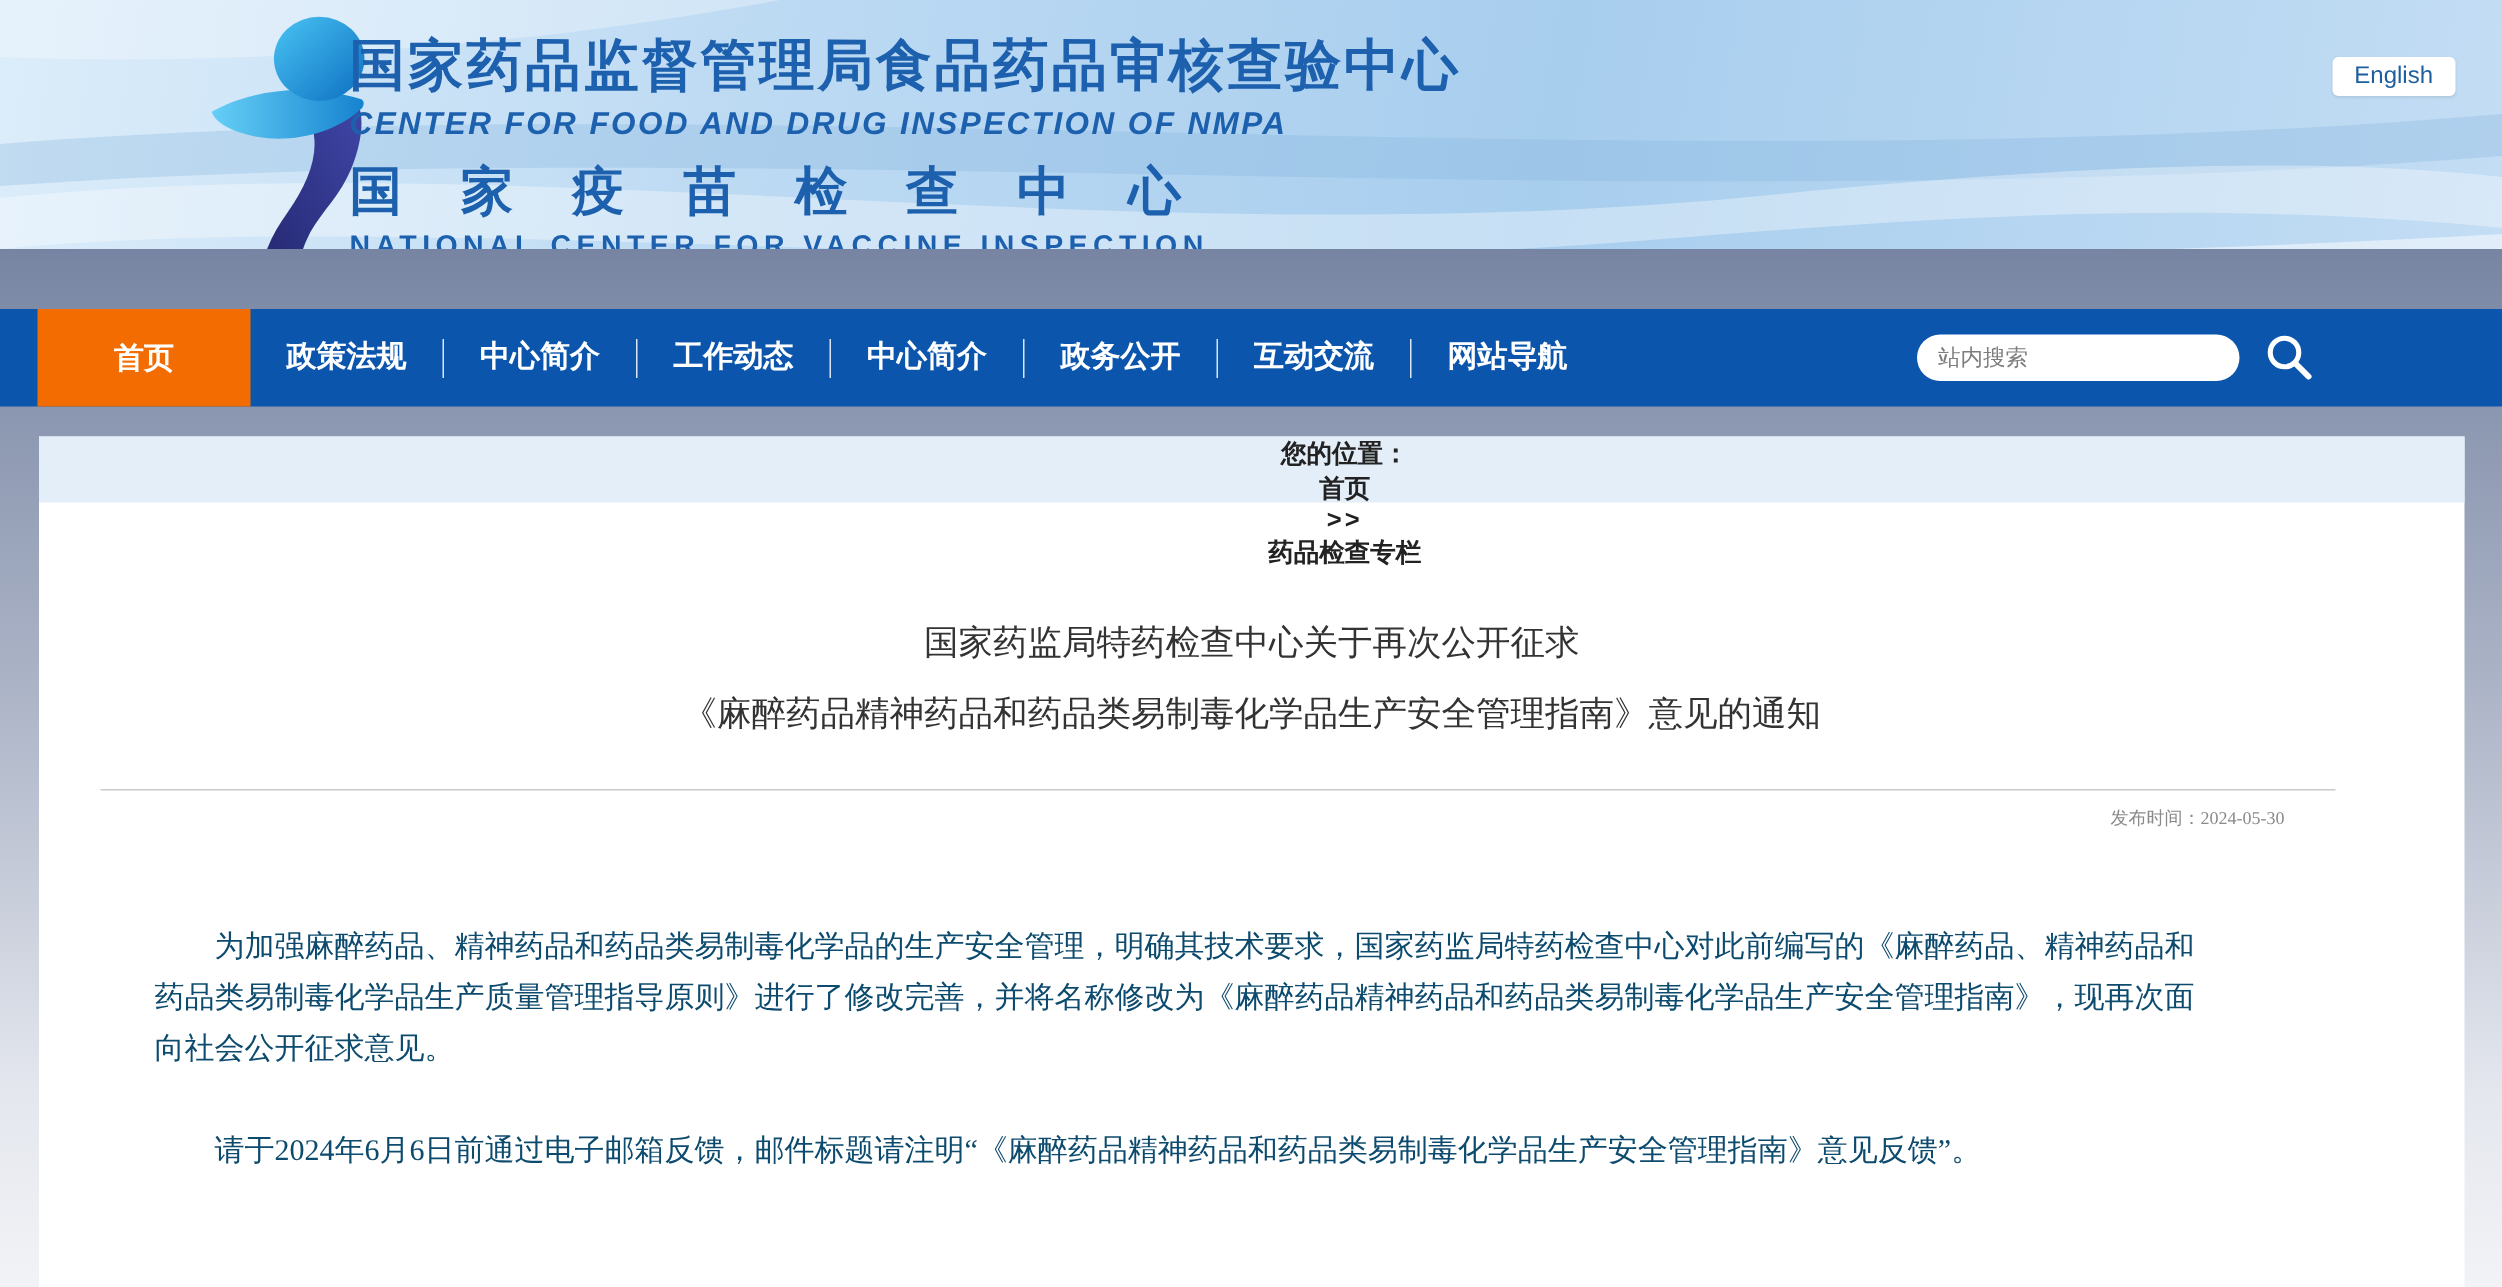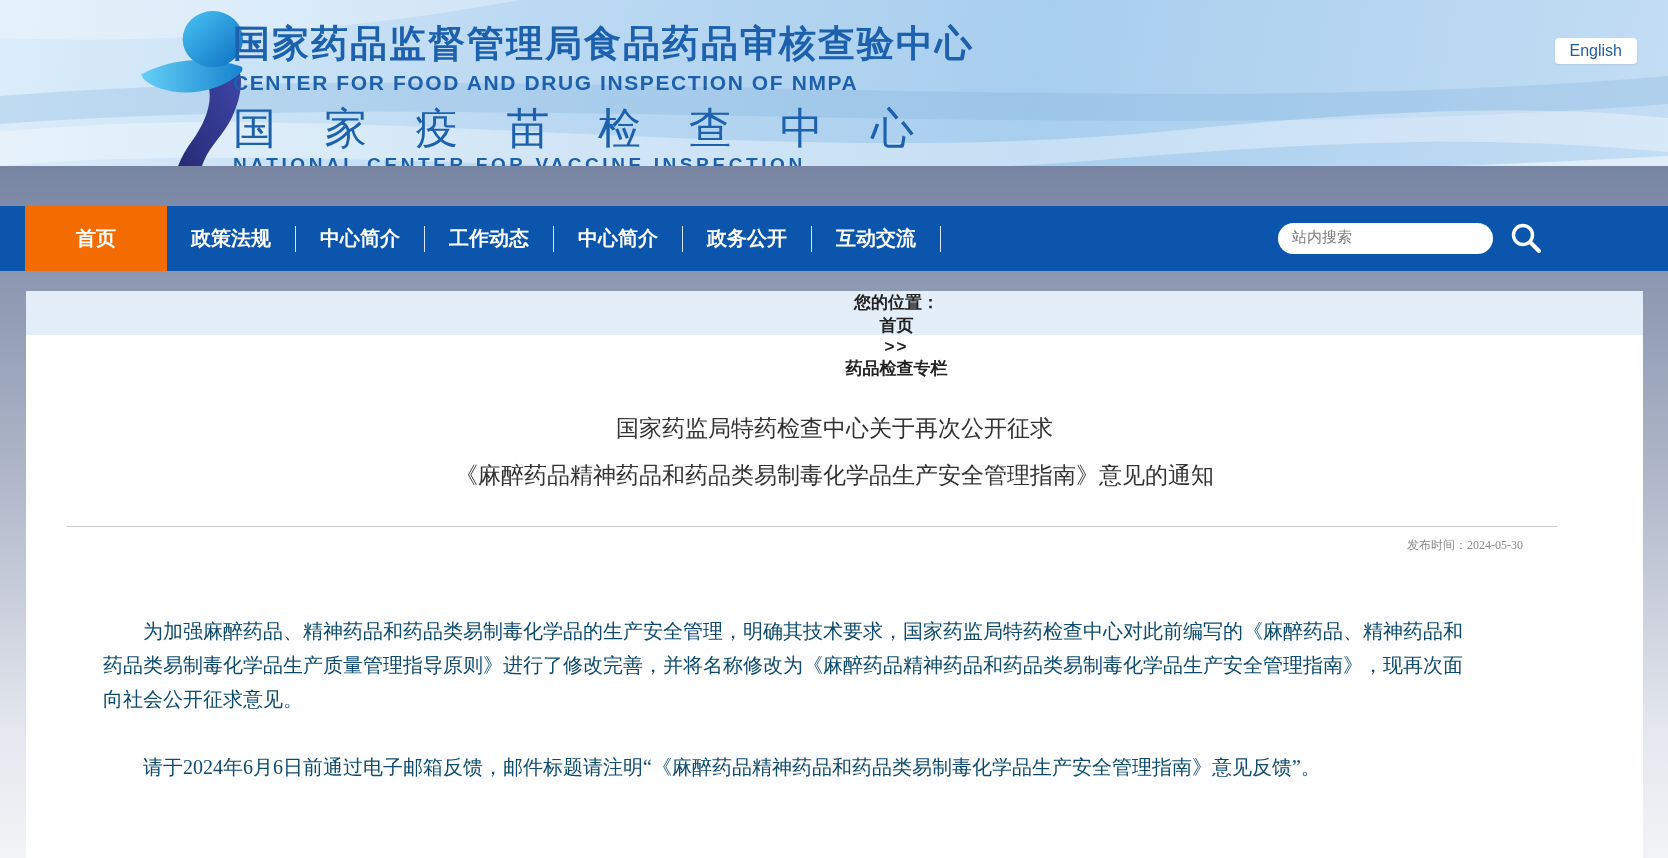--- a/index.html
+++ b/index.html
@@ -13,22 +13,22 @@
   
   .header {
     position:absolute; top:0; left:0; width:1668px; height:166px;
     background:linear-gradient(100deg,#dcedfa 0%,#bddaf3 30%,#a8ceee 62%,#c3ddf4 100%);
     overflow:hidden;
   }
   .header .waves { position:absolute; inset:0; }
   .logo { position:absolute; left:140px; top:8px; width:104px; height:182px; }
   .brand { position:absolute; left:233px; top:22px; color:#1c60ae; }
   .brand-cn1 { font-size:37px; font-weight:bold; letter-spacing:2px; line-height:44px; }
-  .brand-en1 { font-size:21px; font-weight:bold; letter-spacing:1.6px; line-height:30px; margin-top:2px; }
-  .brand-cn2 { font-size:43px; font-weight:normal; letter-spacing:1.12em; line-height:44px; margin-top:8px; white-space:nowrap; }
+  .brand-en1 { font-size:21px; font-weight:bold; letter-spacing:1.6px; line-height:30px; margin-top:2px;font-style:italic; }
+  .brand-cn2 { font-size:35px; font-weight:bold; letter-spacing:1.12em; line-height:44px; margin-top:8px; white-space:nowrap; }
   .brand-en2 { font-size:19px; font-weight:bold; letter-spacing:3.6px; line-height:26px; margin-top:2px; }
   .english-btn {
     position:absolute; right:31px; top:38px; background:#ffffff; color:#1d5e9e;
     font-size:16px; padding:4px 15px; border-radius:4px; border:none; cursor:pointer;
     box-shadow:0 1px 2px rgba(0,0,0,0.08); font-family:inherit;
   }
 
   
   .navbar {
     position:absolute; top:206px; left:0; width:1668px; height:65px;
@@ -40,21 +40,21 @@
     color:#fff; font-size:20px; font-weight:bold; text-decoration:none; cursor:pointer;
   }
   .nav-item {
     padding:0 24px; color:#fff; font-size:20px; font-weight:bold;
     text-decoration:none; cursor:pointer; line-height:65px; white-space:nowrap;
   }
   .nav-sep { width:1px; height:26px; background:rgba(255,255,255,0.85); }
   .nav-search { position:absolute; left:1278px; top:17px; width:215px; height:31px; }
   .nav-search input {
     width:215px; height:31px; border:none; border-radius:16px; padding:0 14px;
-    font-size:15px; color:#333; outline:none; background:#fff; font-family:Liberation Mono, monospace;
+    font-size:15px; color:#333; outline:none; background:#fff; font-family:Liberation Sans, sans-serif;
   }
   .nav-search input::placeholder { color:#7d7d7d; }
   .search-btn {
     position:absolute; left:1508px; top:15px; width:36px; height:36px;
     background:transparent; border:none; cursor:pointer; padding:0;
   }
 
   
   .panel {
     position:absolute; top:291px; left:26px; width:1617px; height:567px;
@@ -134,20 +134,21 @@
     <a class="nav-item">中心简介</a>
     <span class="nav-sep"></span>
     <a class="nav-item">工作动态</a>
     <span class="nav-sep"></span>
     <a class="nav-item">中心简介</a>
     <span class="nav-sep"></span>
     <a class="nav-item">政务公开</a>
     <span class="nav-sep"></span>
     <a class="nav-item">互动交流</a>
     <span class="nav-sep"></span>
+    <a class="nav-item">网站导航</a>
 
     <div class="nav-search">
       <input type="text" placeholder="站内搜索" style="">
     </div>
     <button class="search-btn">
       <svg width="34" height="34" viewBox="0 0 34 34">
         <circle cx="14" cy="14" r="9.5" fill="none" stroke="#ffffff" stroke-width="3.4"></circle>
         <line x1="21.5" y1="21.5" x2="30" y2="30" stroke="#ffffff" stroke-width="4" stroke-linecap="round"></line>
       </svg>
     </button>

